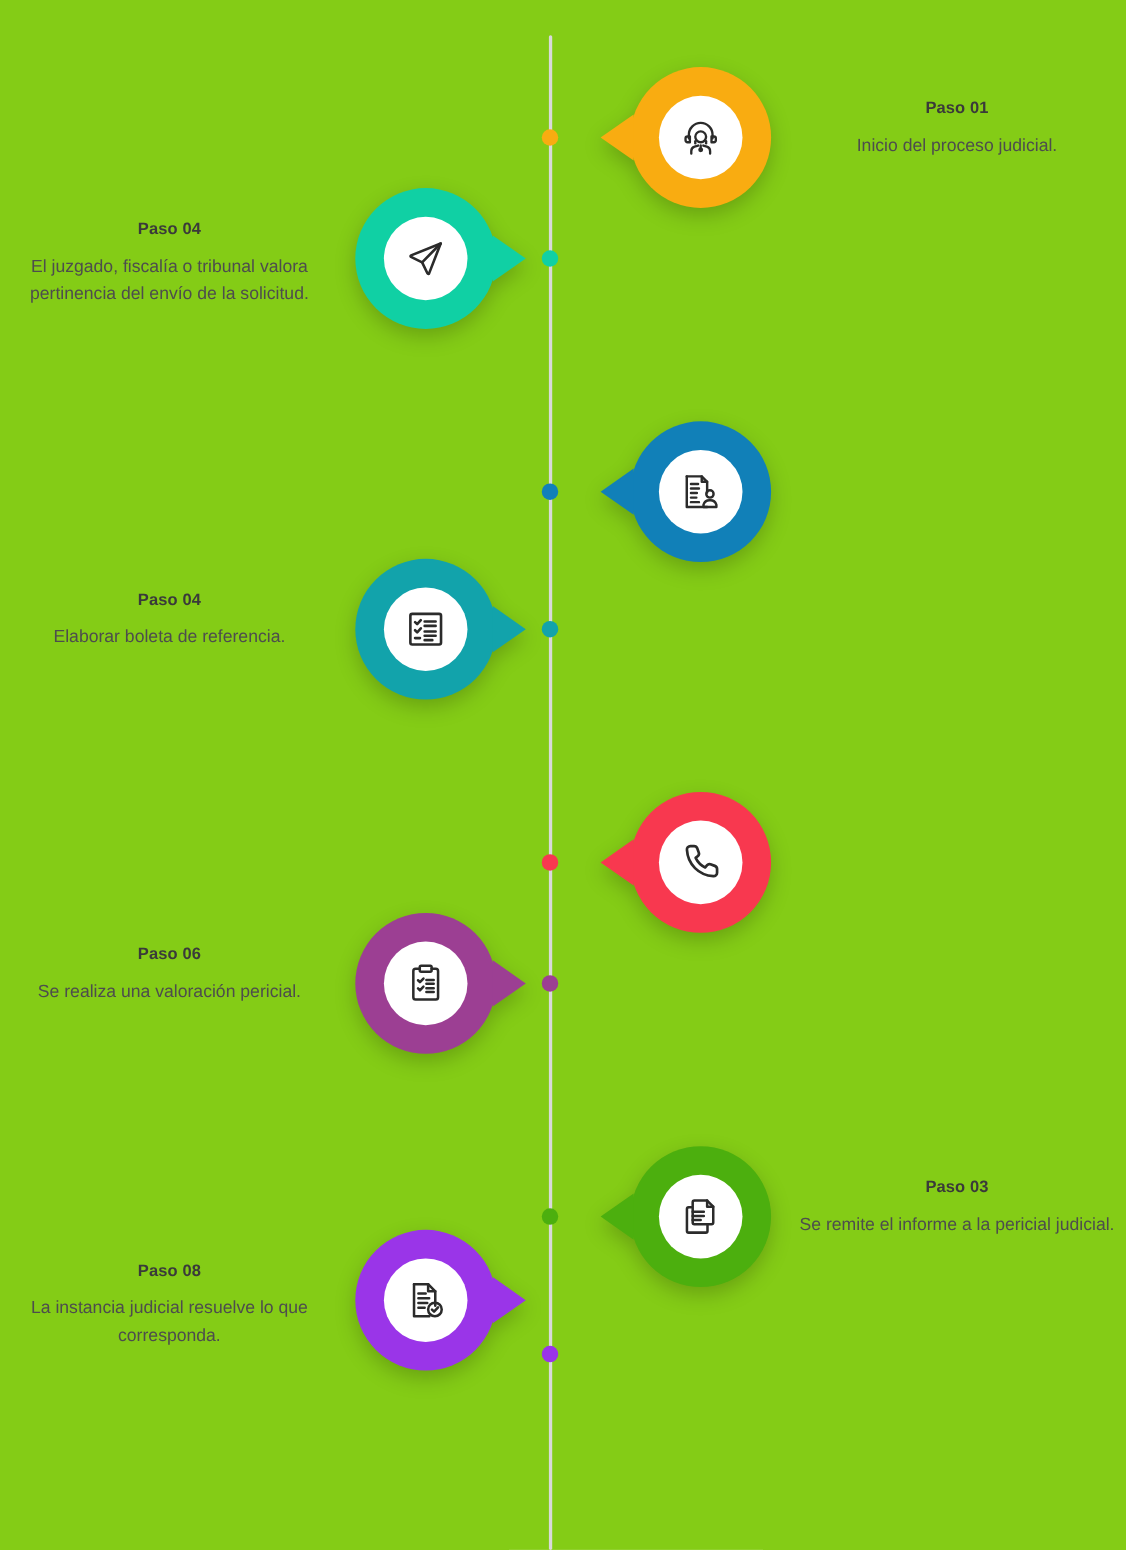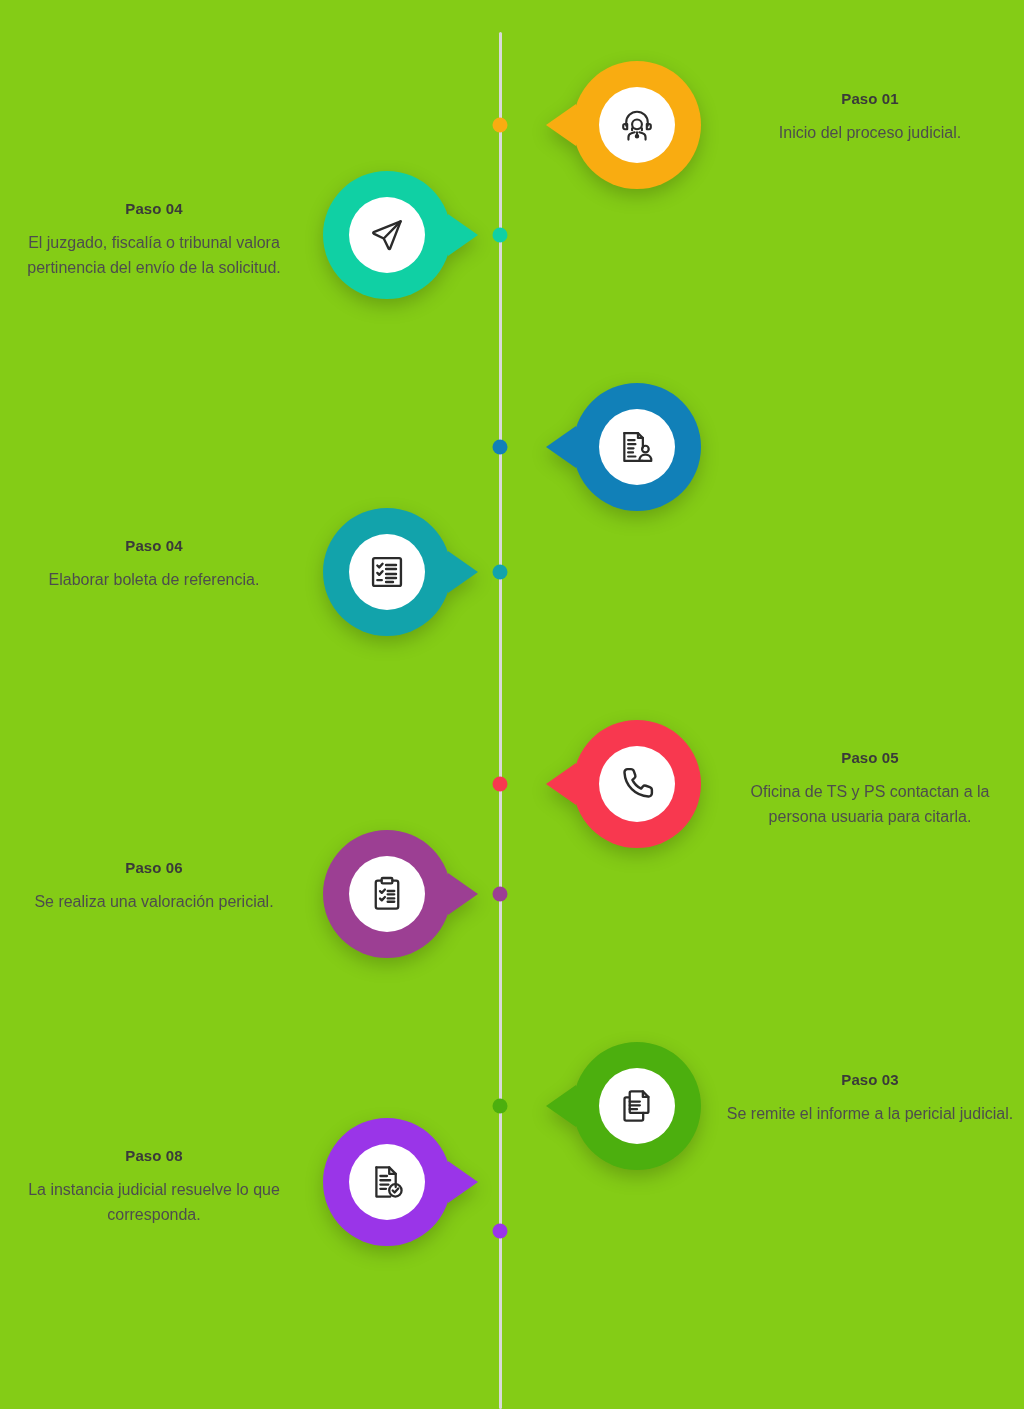--- a/index.html
+++ b/index.html
@@ -232,24 +232,20 @@
           <div class="bubble-wrap">
             <div class="ring" style="background: rgb(248, 56, 79);"></div>
             <div class="tail" style="border-right-color: rgb(248, 56, 79);"></div>
           </div>
           <div class="inner-disc">
             <svg viewBox="0 0 24 24" fill="none" stroke="#2b2b2b" stroke-width="1.55" stroke-linecap="round" stroke-linejoin="round">
               <path d="M8.2 2.6c.9 0 1.5.5 1.8 1.3l.9 2.5a1.7 1.7 0 0 1-.5 1.9l-1.3 1.1a11.6 11.6 0 0 0 5.5 5.5l1.1-1.3a1.7 1.7 0 0 1 1.9-.5l2.5.9c.8.3 1.3.9 1.3 1.8v2.1a2 2 0 0 1-2.2 2C10.9 19.4 4.6 13.1 4.1 4.8a2 2 0 0 1 2-2.2z"></path>
             </svg>
           </div>
         </div>
-        <div class="text-block">
-          <div class="step-title">Paso 05</div>
-          <div class="step-desc">Oficina de TS y PS contactan a la persona usuaria para citarla.</div>
-        </div>
       </div>
       <div class="step left" style="top: 830px;">
         <div class="marker">
           <div class="bubble-wrap">
             <div class="ring" style="background: rgb(156, 63, 147);"></div>
             <div class="tail" style="border-left-color: rgb(156, 63, 147);"></div>
           </div>
           <div class="inner-disc">
             <svg viewBox="0 0 24 24" fill="none" stroke="#2b2b2b" stroke-width="1.45" stroke-linecap="round" stroke-linejoin="round">
               <path d="M8.6 3.6H6.2a1.3 1.3 0 0 0-1.3 1.3v15a1.3 1.3 0 0 0 1.3 1.3h11.6a1.3 1.3 0 0 0 1.3-1.3v-15a1.3 1.3 0 0 0-1.3-1.3h-2.4"></path>

